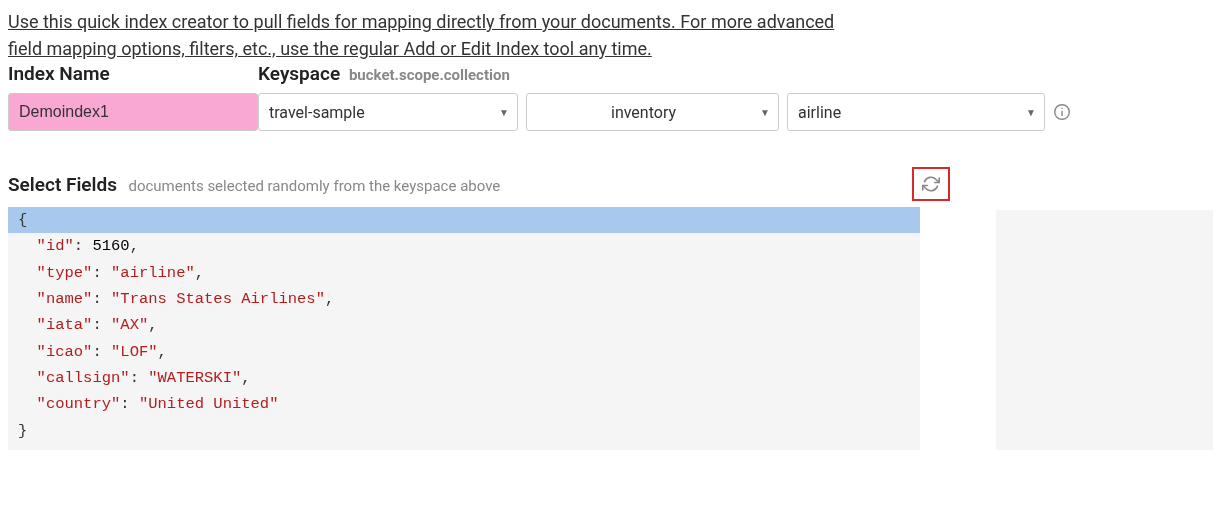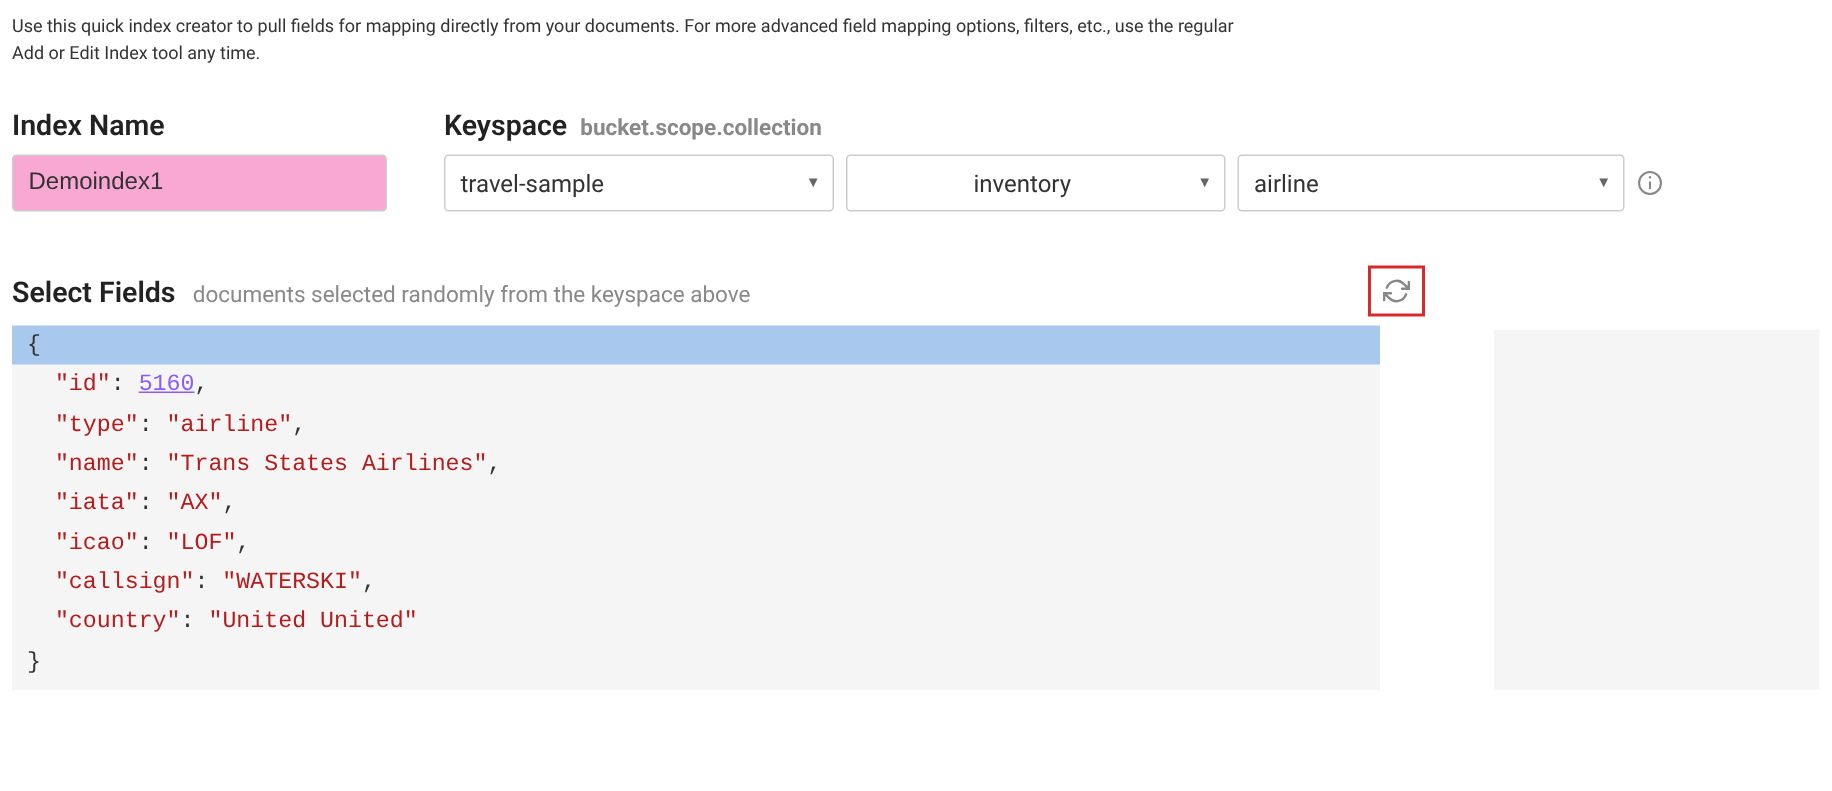--- a/index.html
+++ b/index.html
@@ -6,29 +6,28 @@
   body {
     margin: 0;
     padding: 8px 8px 0 8px;
     font-family: -apple-system, BlinkMacSystemFont, "Segoe UI", Roboto, "Helvetica Neue", Arial, sans-serif;
     font-size: 14px;
     color: #333;
     background: #fff;
     width: 1221px;
   }
   .intro {
-    font-size: 12px;
+    font-size: 18px;
     line-height: 1.5;
     color: #333;
-    margin-bottom: 28px;
     max-width: 830px;
+    text-decoration: underline;
   }
   .form-row {
     display: flex;
-    gap: 38px;
     margin-bottom: 36px;
   }
   .field-group { display: flex; flex-direction: column; }
   .label-row {
     font-size: 19px;
     font-weight: 600;
     color: #222;
     margin-bottom: 8px;
   }
   .label-hint {
@@ -116,21 +115,21 @@
     background: #f5f5f5;
     font-family: "Consolas", "Menlo", "Courier New", monospace;
     font-size: 15.5px;
     line-height: 1.70;
     padding: 0 0 6px 0;
     width: 912px;
   }
   .json-line { white-space: pre; padding: 0 10px; }
   .json-line.selected { background: #a9c8ed; }
   .j-key { color: #b31d1d; }
-  .j-num { color: #8b5cf6; text-decoration: underline; }
+  .j-num { color: #000000; }
   .j-str { color: #b31d1d; }
   .j-pun { color: #333; }
 
   .configure-panel {
     background: #f5f5f5;
     height: 240px;
     margin-top: 6px;
   }
 </style>
 </head>

